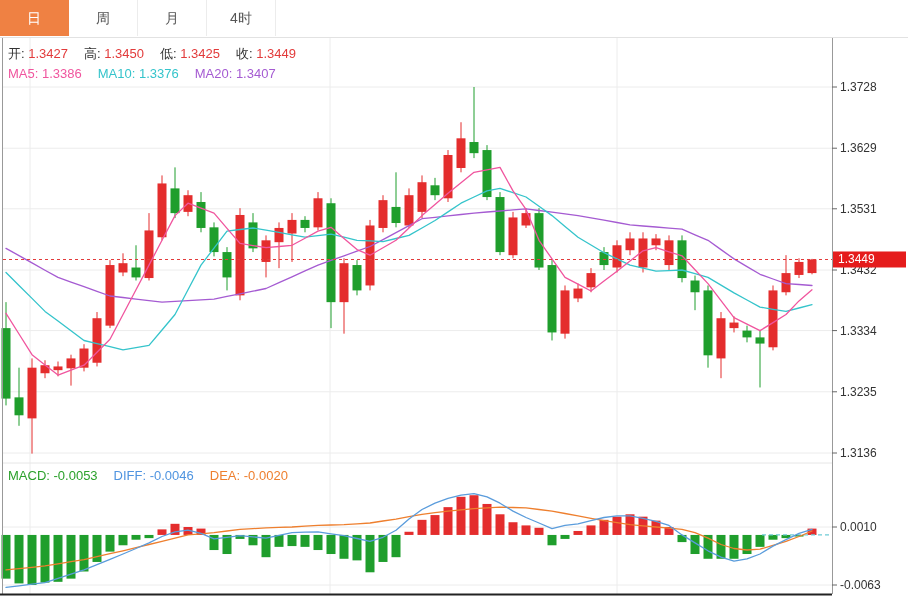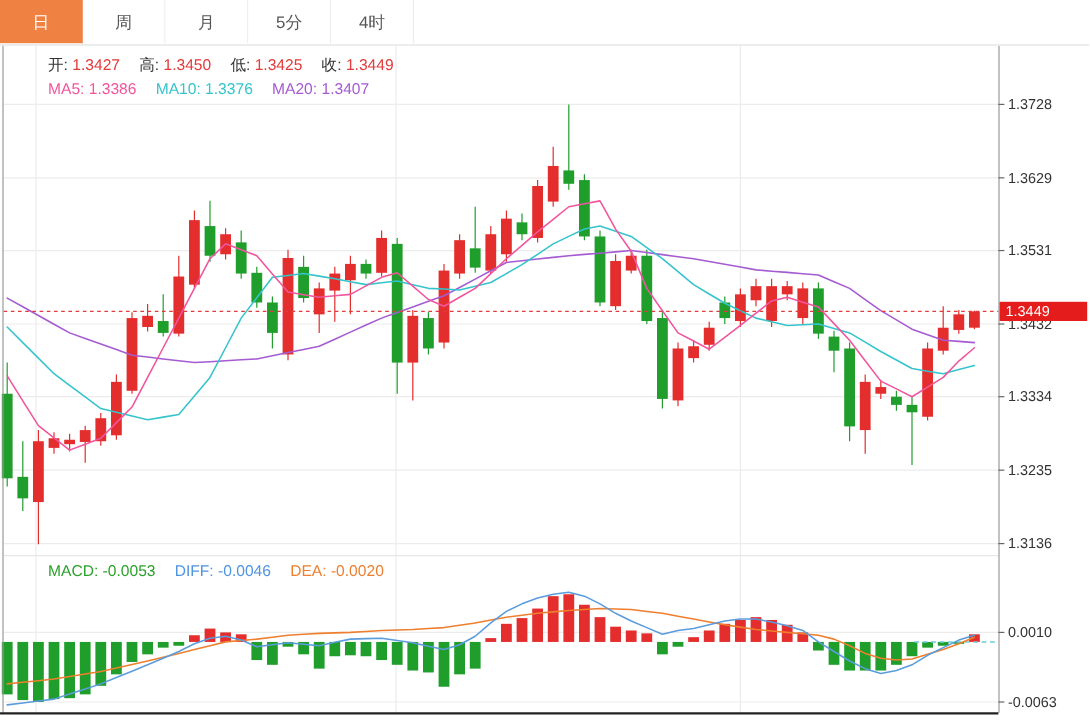--- a/index.html
+++ b/index.html
@@ -3,34 +3,33 @@
 <meta charset="utf-8">
 <style>
   html,body{margin:0;padding:0;background:#fff;}
   .stage{position:relative;width:908px;height:600px;background:#fff;overflow:hidden;
          font-family:"Liberation Sans","DejaVu Sans",sans-serif;}
   .tabbar{position:absolute;left:0;top:0;width:908px;height:37px;display:flex;
           background:#fff;border-bottom:1px solid #e2e2e2;z-index:5;}
   .tab{width:68px;height:36px;line-height:36px;text-align:center;font-size:14px;color:#555;
        border-right:1px solid #ececec;cursor:pointer;background:#fff;}
   .tab.active{background:#ef8143;color:#fff;border-right-color:#ef8143;}
-  .hrow{position:absolute;z-index:4;font-size:13px;white-space:nowrap;margin-left:32px;}
+  .hrow{position:absolute;z-index:4;font-size:13px;white-space:nowrap;}
   .hrow .hpair{margin-right:16px;}
   svg{position:absolute;left:0;top:0;z-index:1;}
   text{font-family:"Liberation Sans","DejaVu Sans",sans-serif;}
 </style>
 </head>
 <body>
 
 <div class="stage">
   <div class="tabbar">
       <div class="tab active">日</div>
       <div class="tab">周</div>
       <div class="tab">月</div>
-      <div class="tab">5分</div>
       <div class="tab">4时</div>
     </div>
   <div class="hrow" style="left:8px;top:45px;"><span class="hpair"><span style="color: rgb(51, 51, 51);">开: </span><span style="color: rgb(226, 59, 59);">1.3427</span></span><span class="hpair"><span style="color: rgb(51, 51, 51);">高: </span><span style="color: rgb(226, 59, 59);">1.3450</span></span><span class="hpair"><span style="color: rgb(51, 51, 51);">低: </span><span style="color: rgb(226, 59, 59);">1.3425</span></span><span class="hpair"><span style="color: rgb(51, 51, 51);">收: </span><span style="color: rgb(226, 59, 59);">1.3449</span></span></div>
   <div class="hrow" style="left:8px;top:66px;"><span class="hpair"><span style="color: rgb(240, 85, 158);">MA5: </span><span style="color: rgb(240, 85, 158);">1.3386</span></span><span class="hpair"><span style="color: rgb(53, 196, 203);">MA10: </span><span style="color: rgb(53, 196, 203);">1.3376</span></span><span class="hpair"><span style="color: rgb(165, 91, 210);">MA20: </span><span style="color: rgb(165, 91, 210);">1.3407</span></span></div>
   <div class="hrow" style="left:8px;top:468px;"><span class="hpair"><span style="color: rgb(44, 161, 44);">MACD: </span><span style="color: rgb(44, 161, 44);">-0.0053</span></span><span class="hpair"><span style="color: rgb(79, 148, 224);">DIFF: </span><span style="color: rgb(79, 148, 224);">-0.0046</span></span><span class="hpair"><span style="color: rgb(238, 127, 46);">DEA: </span><span style="color: rgb(238, 127, 46);">-0.0020</span></span></div>
   <svg id="cv" width="908" height="600">
       <g>
         <line x1="30" y1="38" x2="30" y2="594" stroke="#ececec" stroke-width="1"></line>
         <line x1="330" y1="38" x2="330" y2="594" stroke="#ececec" stroke-width="1"></line>
         <line x1="617" y1="38" x2="617" y2="594" stroke="#ececec" stroke-width="1"></line>

